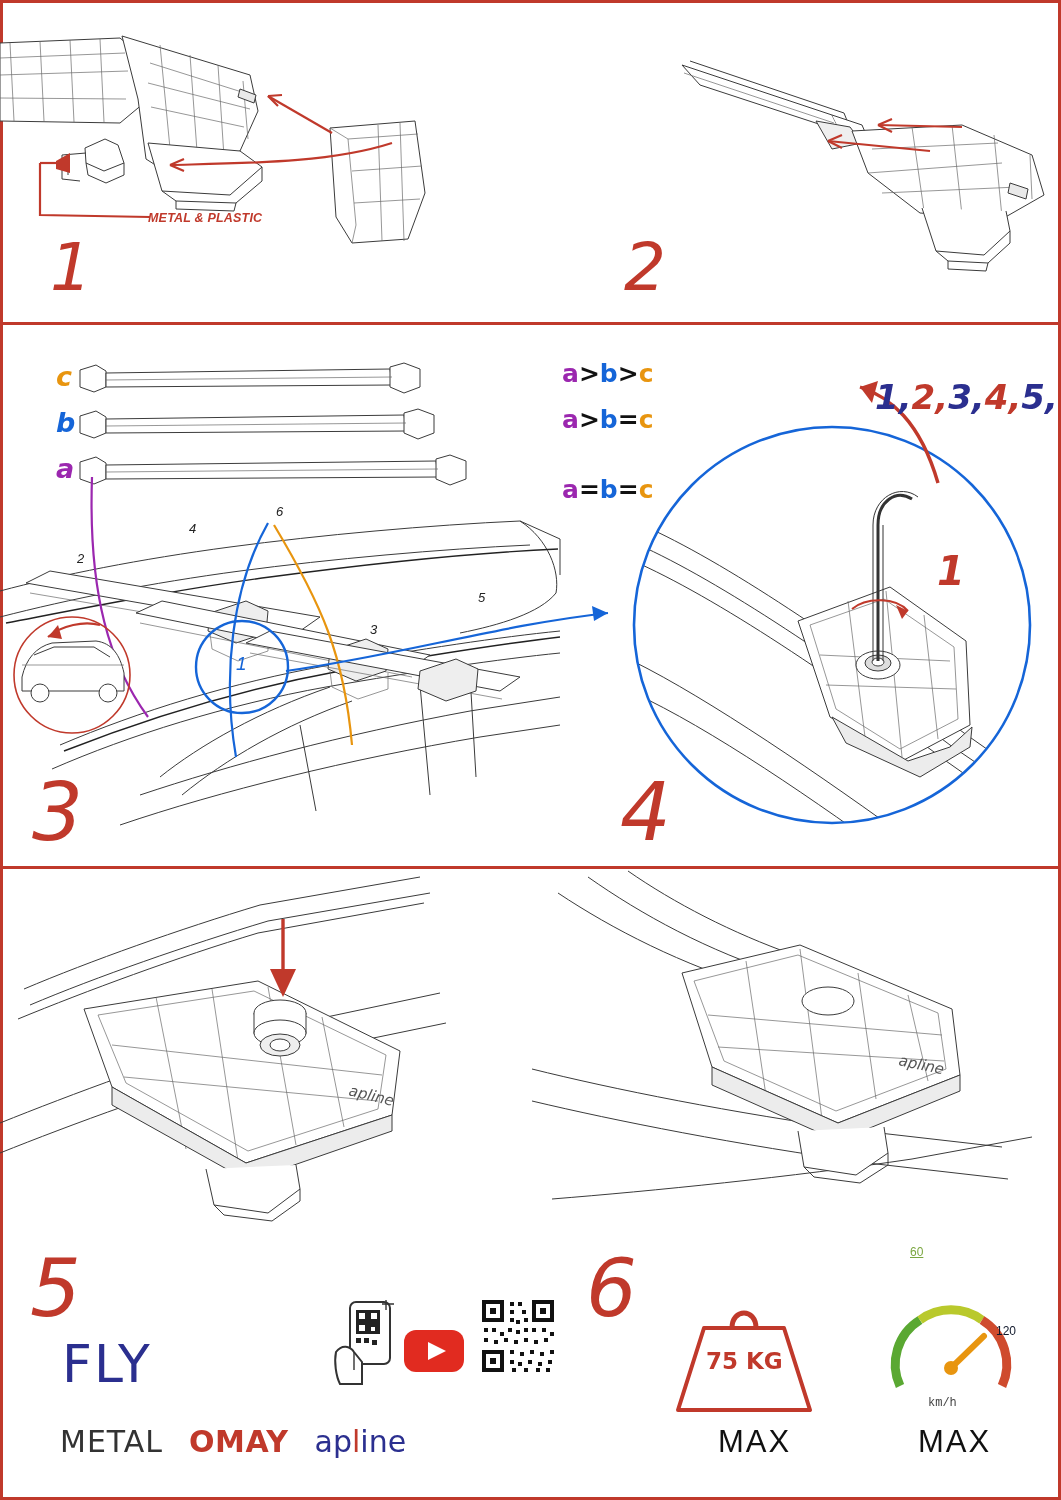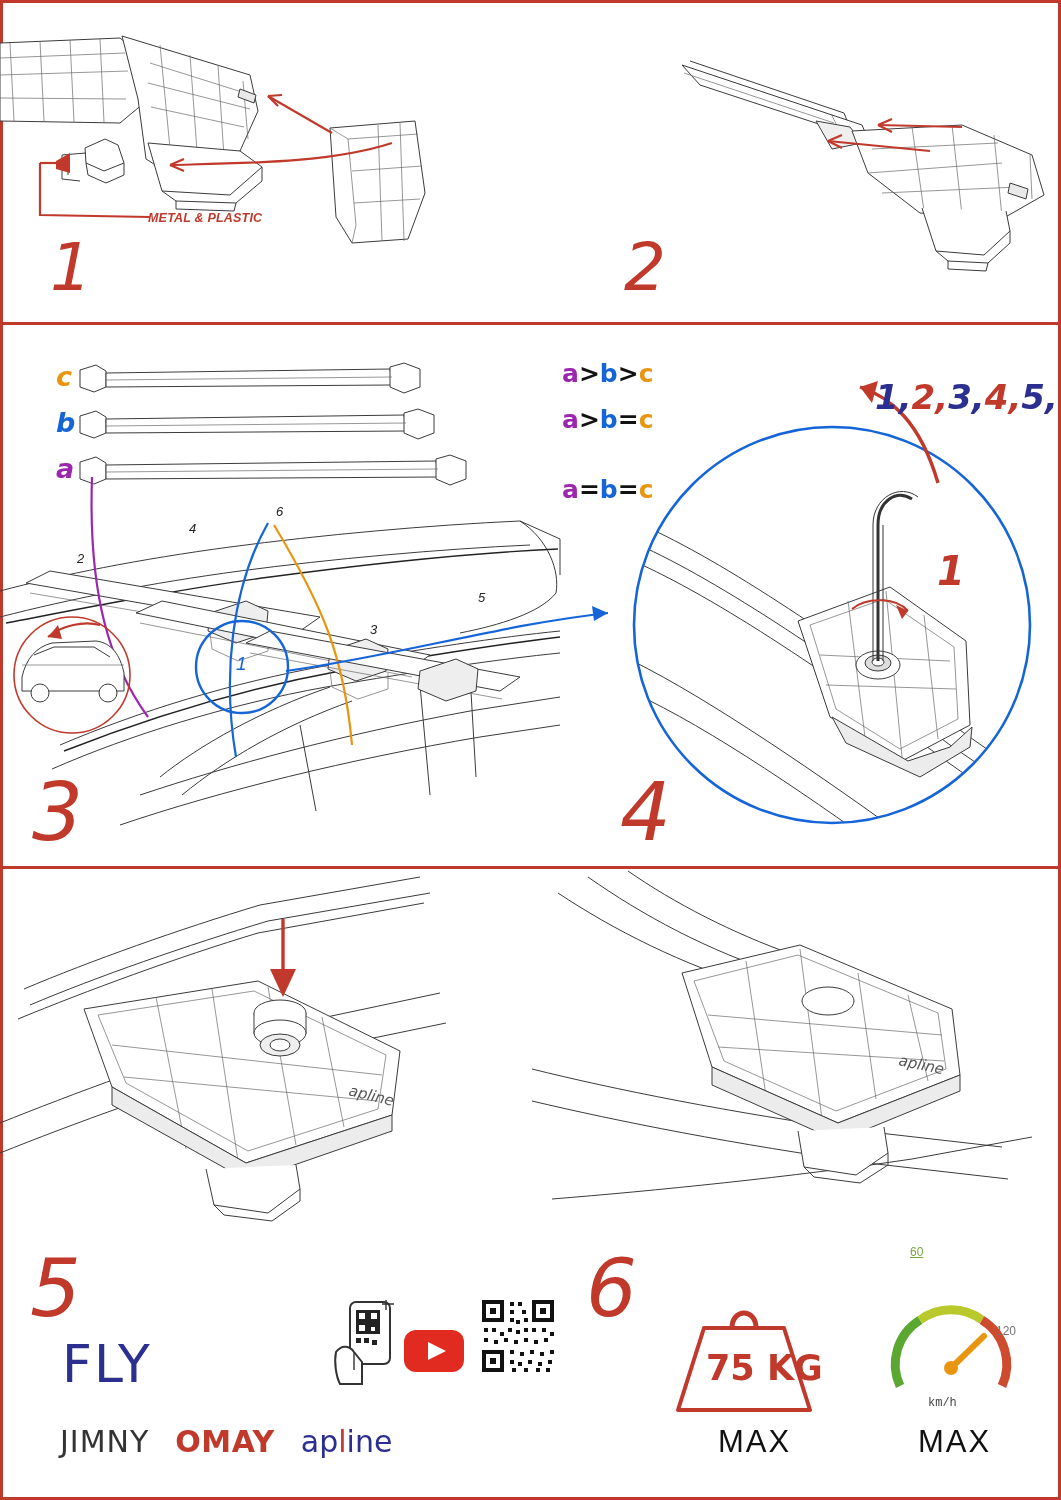--- a/index.html
+++ b/index.html
@@ -106,25 +106,25 @@
 
   .maxlabel{
     position:absolute;
     font-size:31px;
     letter-spacing:2px;
     color:#111;
     font-family:"Liberation Sans",sans-serif;
   }
   .kgtext{
     position:absolute;
-    font-size:35px;font-weight:bold;color:#c0392b;
+    font-size:23px;font-weight:bold;color:#c0392b;
     font-family:"DejaVu Sans",sans-serif;
   }
   .speedtick{position:absolute;font-size:12px;color:#7aa63f;}
-  .speedtick.hi{color:#737373;}
+  .speedtick.hi{color:#0f172a;}
   .kmh{position:absolute;font-size:12px;color:#444;}
 
   svg{display:block;}
   .ln{fill:none;stroke:#3b3b3b;stroke-width:1;}
   .ln-thin{fill:none;stroke:#6a6a6a;stroke-width:.7;}
   .ln-b{fill:none;stroke:#222;stroke-width:1.4;}
   .red{fill:none;stroke:#c0392b;stroke-width:2.2;}
   .blue{fill:none;stroke:#1565d8;stroke-width:2.2;}
 </style>
 </head>
@@ -454,21 +454,21 @@
         <ellipse cx="296" cy="132" rx="26" ry="14" fill="#fff"></ellipse>
       </g>
       <text x="366" y="196" font-family="DejaVu Sans" font-size="15" fill="#555" transform="rotate(12 366 196)">apline</text>
     </svg>
     <div class="stepnum" style="left:54px;top:380px;font-size:80px;">6</div>
   </div>
 
   <div class="fly" style="left:62px;top:1334px;">FLY</div>
 
   <div class="brandrow" style="left:60px;top:1424px;">
-    <div class="brand b-omad">JIMNY</div>
+    <div class="brand b-omad">METAL</div>
     <div class="brand b-omay">OMAY</div>
     <div class="brand b-apline">
       <span>ap</span><span class="l">l</span><span>ine</span>
     </div>
   </div>
 
   <div style="position:absolute;left:332px;top:1300px;">
     <svg width="64" height="92" viewBox="0 0 64 92">
       <rect x="18" y="2" width="40" height="62" rx="6" fill="#fff" stroke="#333" stroke-width="2"></rect>
       <rect x="24" y="10" width="24" height="24" fill="#222"></rect>

